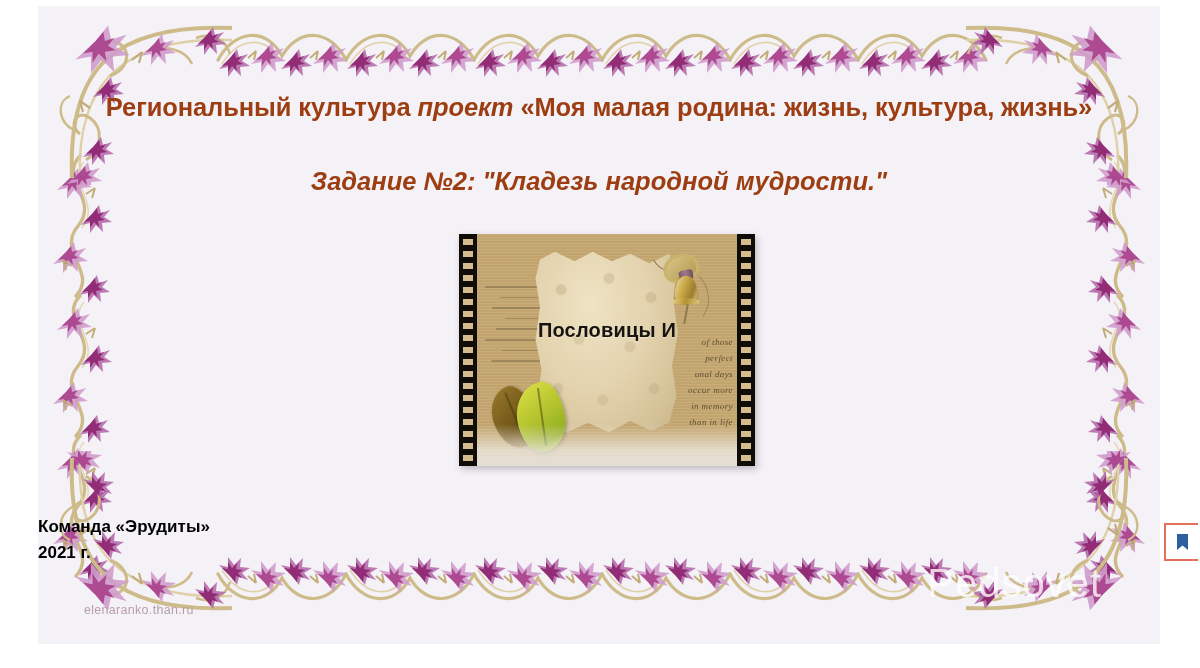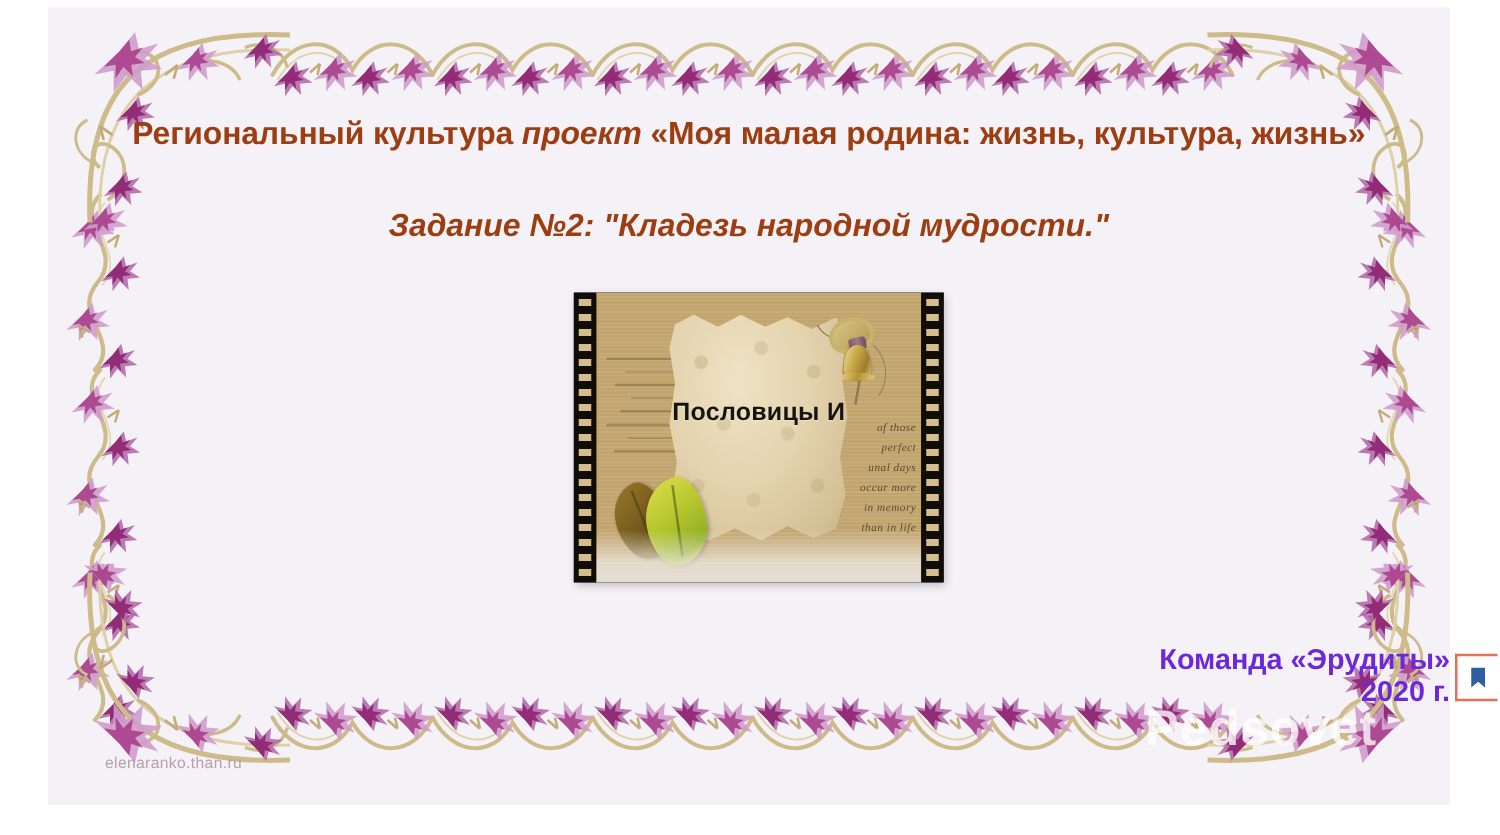--- a/index.html
+++ b/index.html
@@ -279,43 +279,43 @@
     left: 18px; right: 18px; bottom: 0;
     height: 42px;
     background: linear-gradient(180deg, rgba(255,255,255,0) 0%, rgba(240,236,230,.75) 62%, rgba(232,228,224,.9) 100%);
   }
 
   
   .credits {
     position: absolute;
     left: 0; right: 0;
     top: 508px;
-    text-align: right;
-    color: #6d28d9;
-    font-size: 23px;
+    text-align: left;
+    color: #000000;
+    font-size: 17px;
     font-weight: bold;
     line-height: 26px;
   }
 
   
   .wm-site {
     position: absolute;
     left: 46px; bottom: 27px;
     color: #b59aa6;
     font-size: 12.5px;
     letter-spacing: .3px;
     opacity: .95;
     white-space: nowrap;
   }
   .wm-pedsovet {
     position: absolute;
     right: 58px; bottom: 38px;
     color: rgba(255,255,255,.78);
     font-size: 40px;
-    font-weight: bold;
+    font-weight: normal;
     letter-spacing: 1px;
     white-space: nowrap;
   }
 
   
   .bookmark-btn {
     position: absolute;
     right: 2px;
     top: 523px;
     width: 32px; height: 34px;
@@ -485,21 +485,21 @@
 
         <div class="pic-bottom-wash"></div>
 
         <div class="perf perf-left"></div>
         <div class="perf perf-right"></div>
       </div>
     </div>
 
     <div class="credits">
       <div>Команда «Эрудиты»</div>
-      <div>2020 г.</div>
+      <div>2021 г.</div>
     </div>
 
     <div class="wm-pedsovet">Pedsovet</div>
     <div class="wm-site">elenaranko.than.ru</div>
 
   </div>
 
   <div class="page-band-left"></div>
   <div class="page-band-right"></div>
   <div class="page-band-bottom"></div>

